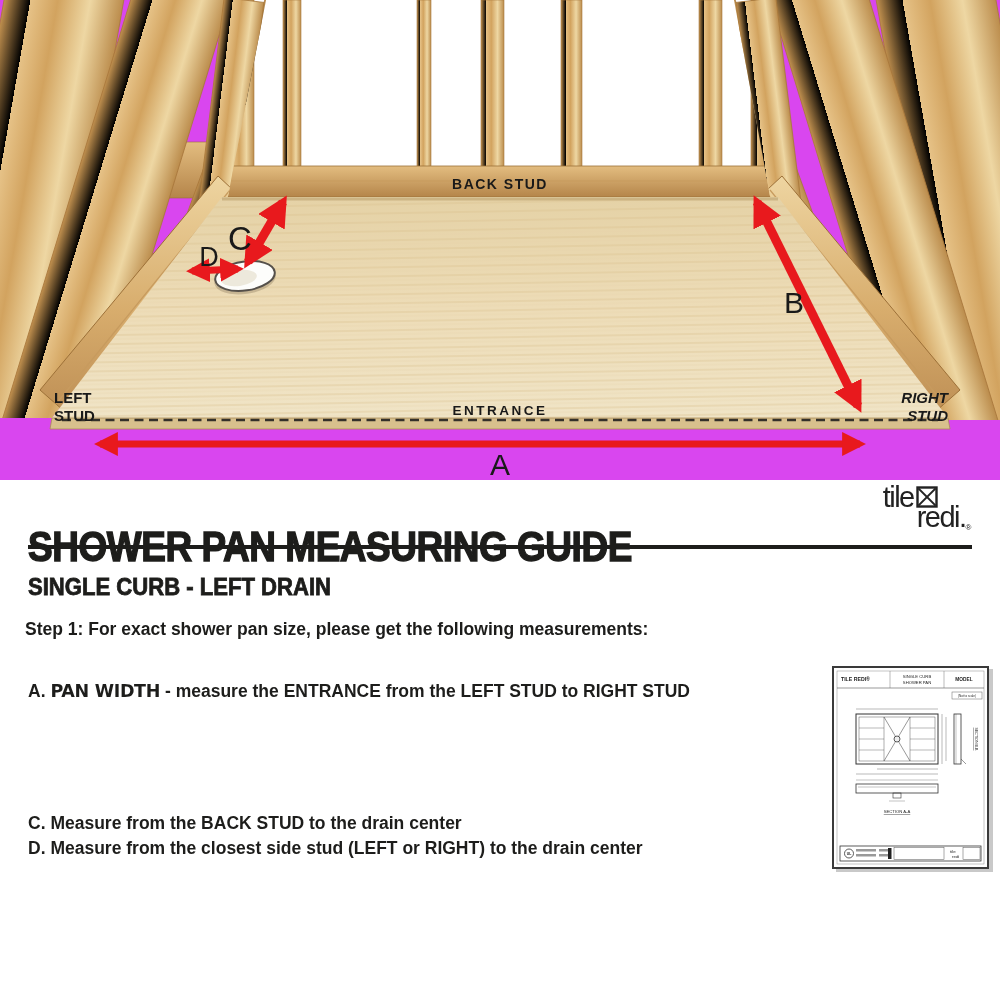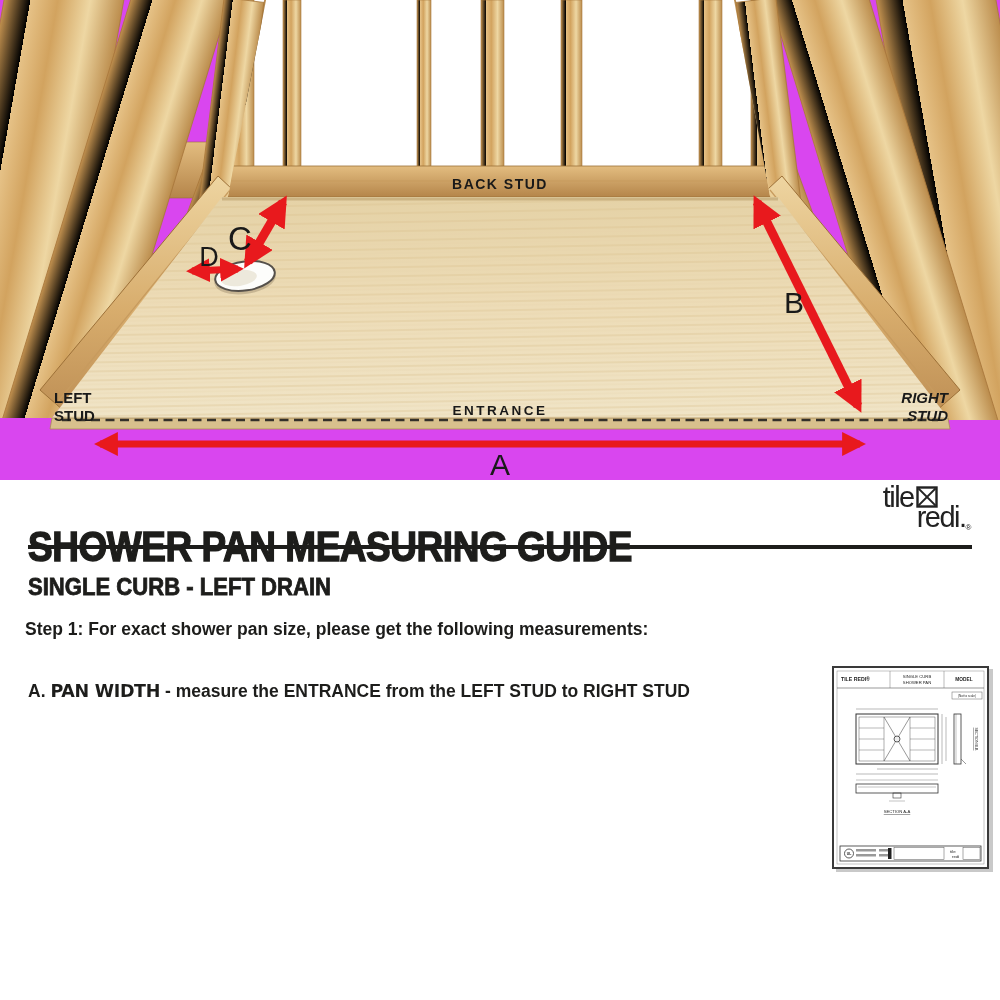--- a/index.html
+++ b/index.html
@@ -181,20 +181,30 @@
 
   <div class="mlist">
     <div>
       <span>A.</span>
       <span class="mname">PAN WIDTH</span>
       <span>- measure the ENTRANCE from the LEFT STUD to RIGHT STUD</span>
     </div>
   </div>
 
 
+  <div class="dlist">
+    <div>
+      <span>C.</span>
+      <span>Measure from the BACK STUD to the drain center</span>
+    </div>
+    <div>
+      <span>D.</span>
+      <span>Measure from the closest side stud (LEFT or RIGHT) to the drain center</span>
+    </div>
+  </div>
 
 
   <div class="thumb">
     <svg width="157" height="203" viewBox="0 0 157 203">
       <rect x="1" y="1" width="155" height="201" fill="#fff" stroke="#3a3a3a" stroke-width="2"></rect>
       <rect x="5" y="5" width="147" height="193" fill="none" stroke="#8a8a8a" stroke-width=".5"></rect>
       <line x1="5" y1="22" x2="152" y2="22" stroke="#555" stroke-width=".6"></line>
       <line x1="58" y1="5" x2="58" y2="22" stroke="#777" stroke-width=".5"></line>
       <line x1="112" y1="5" x2="112" y2="22" stroke="#777" stroke-width=".5"></line>
       <text x="9" y="15" font-size="5.2" font-weight="700">TILE REDI®</text>

